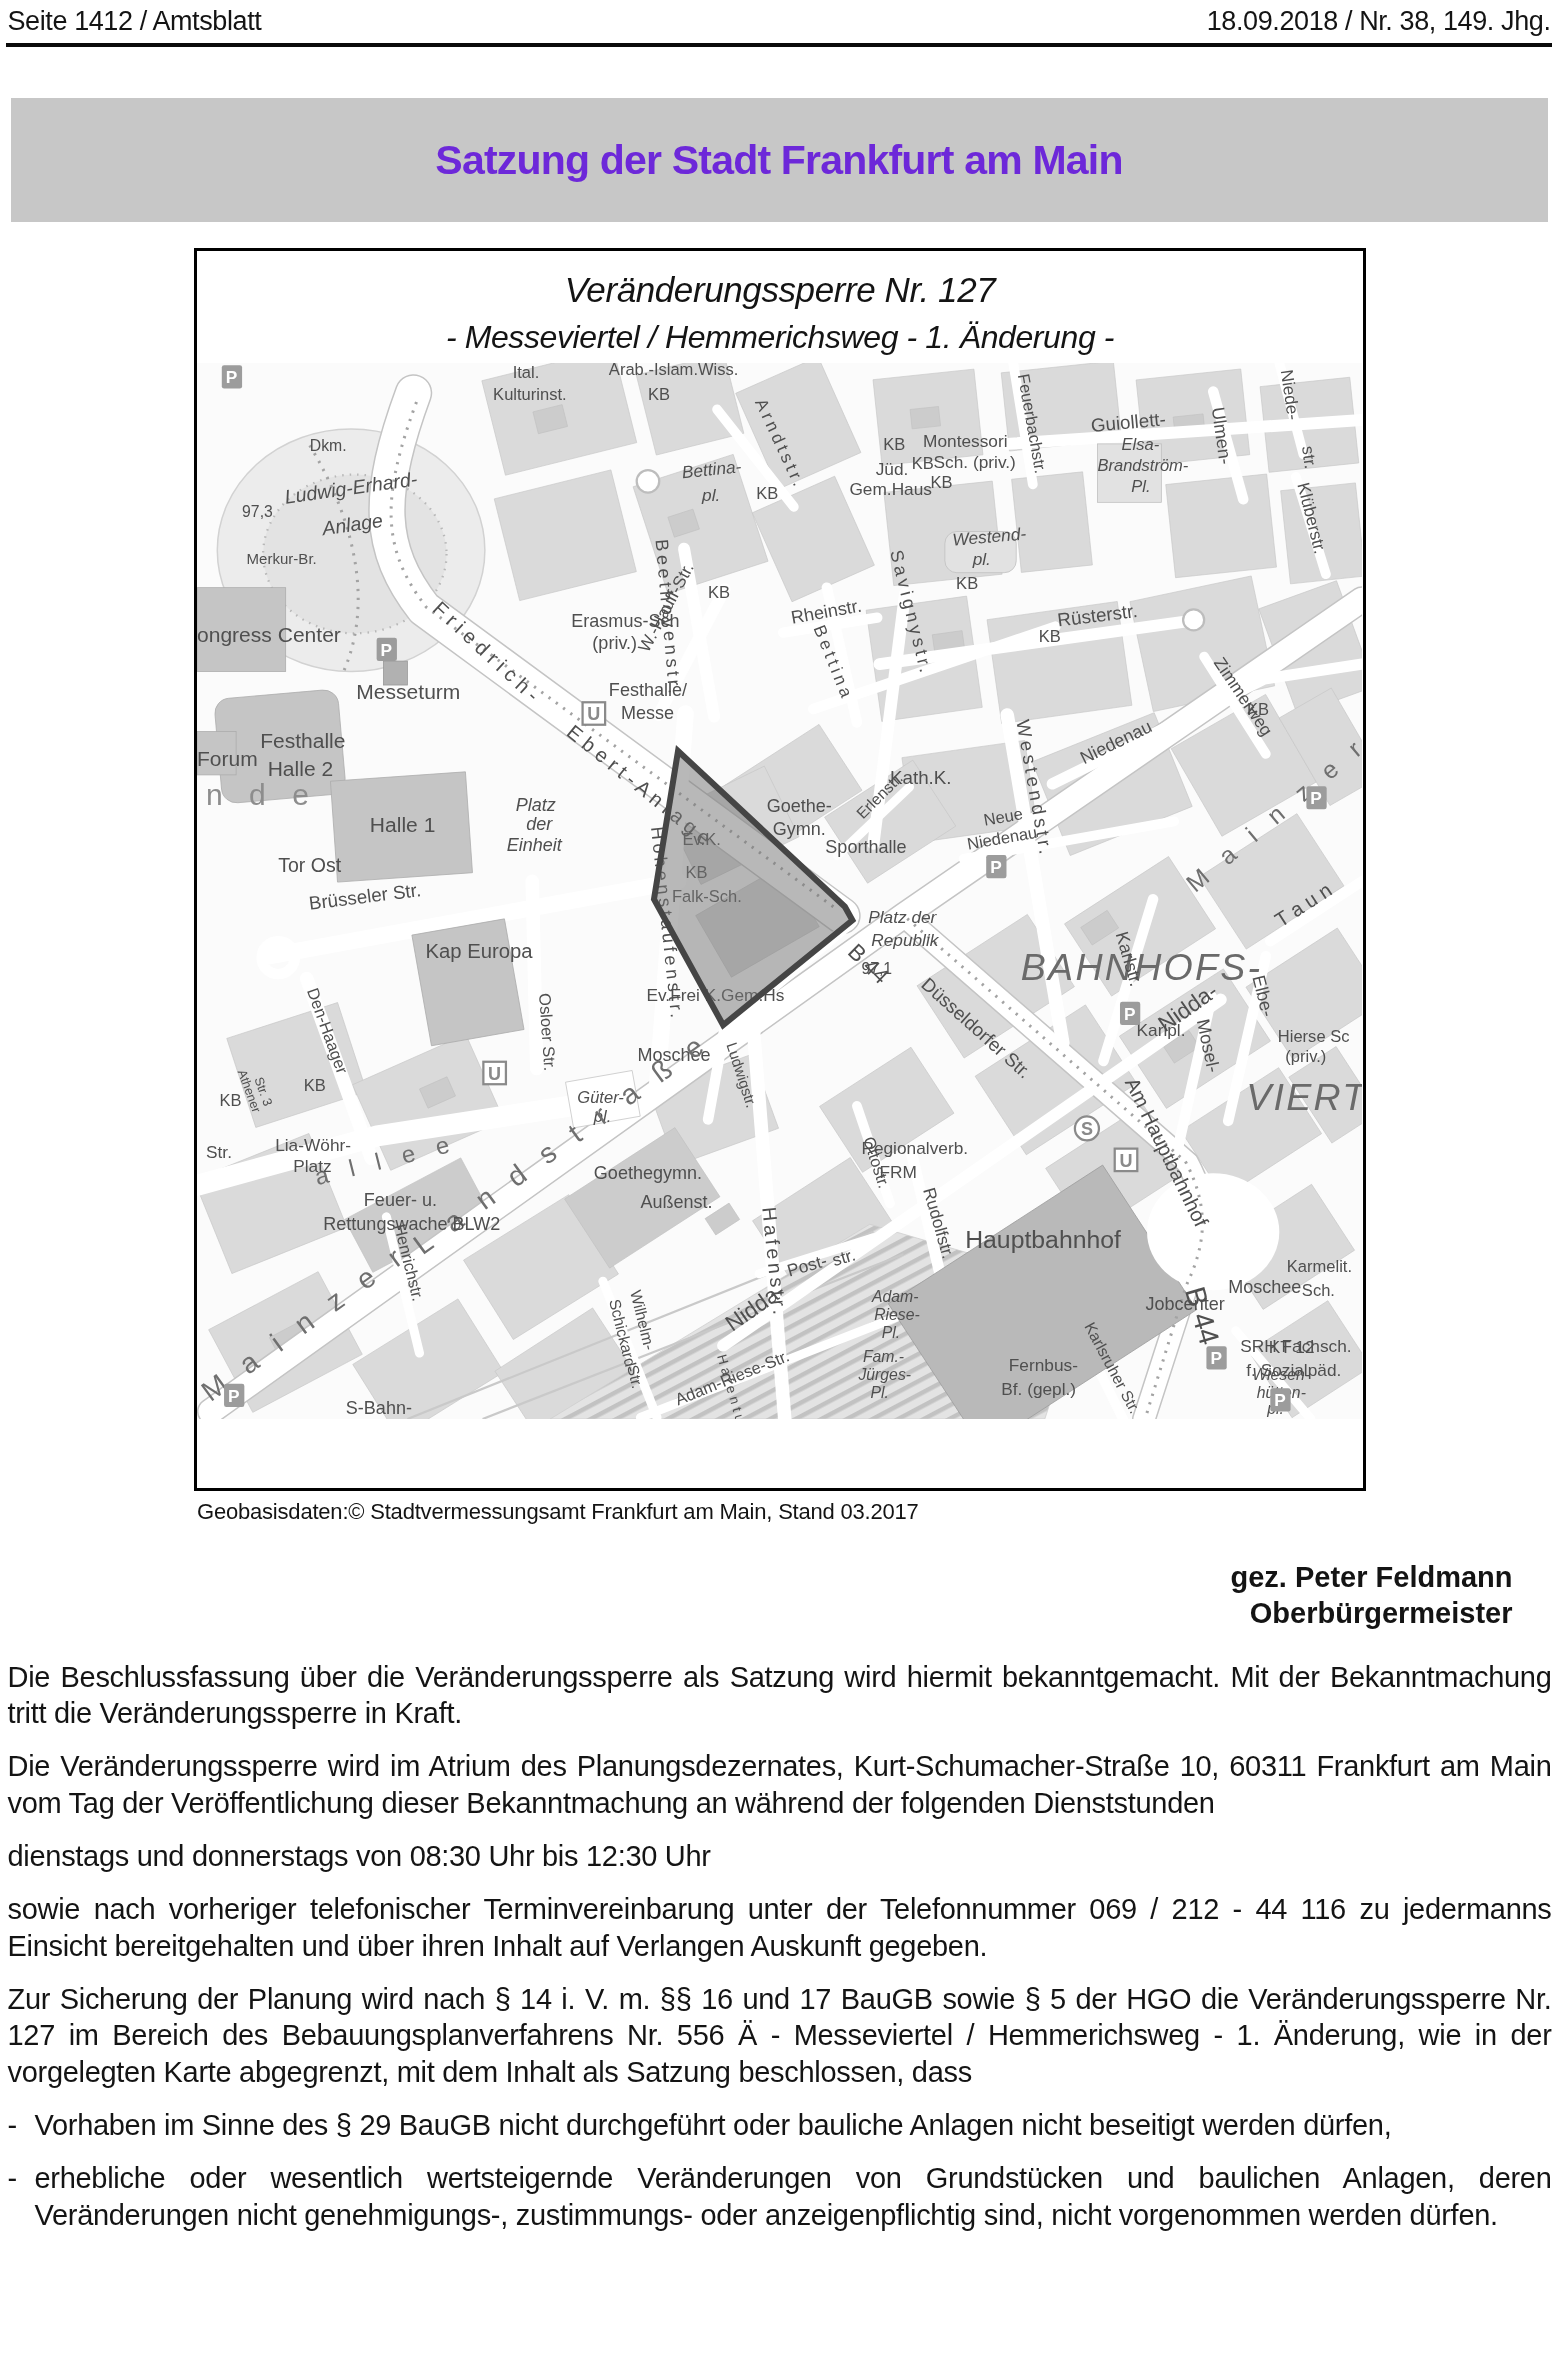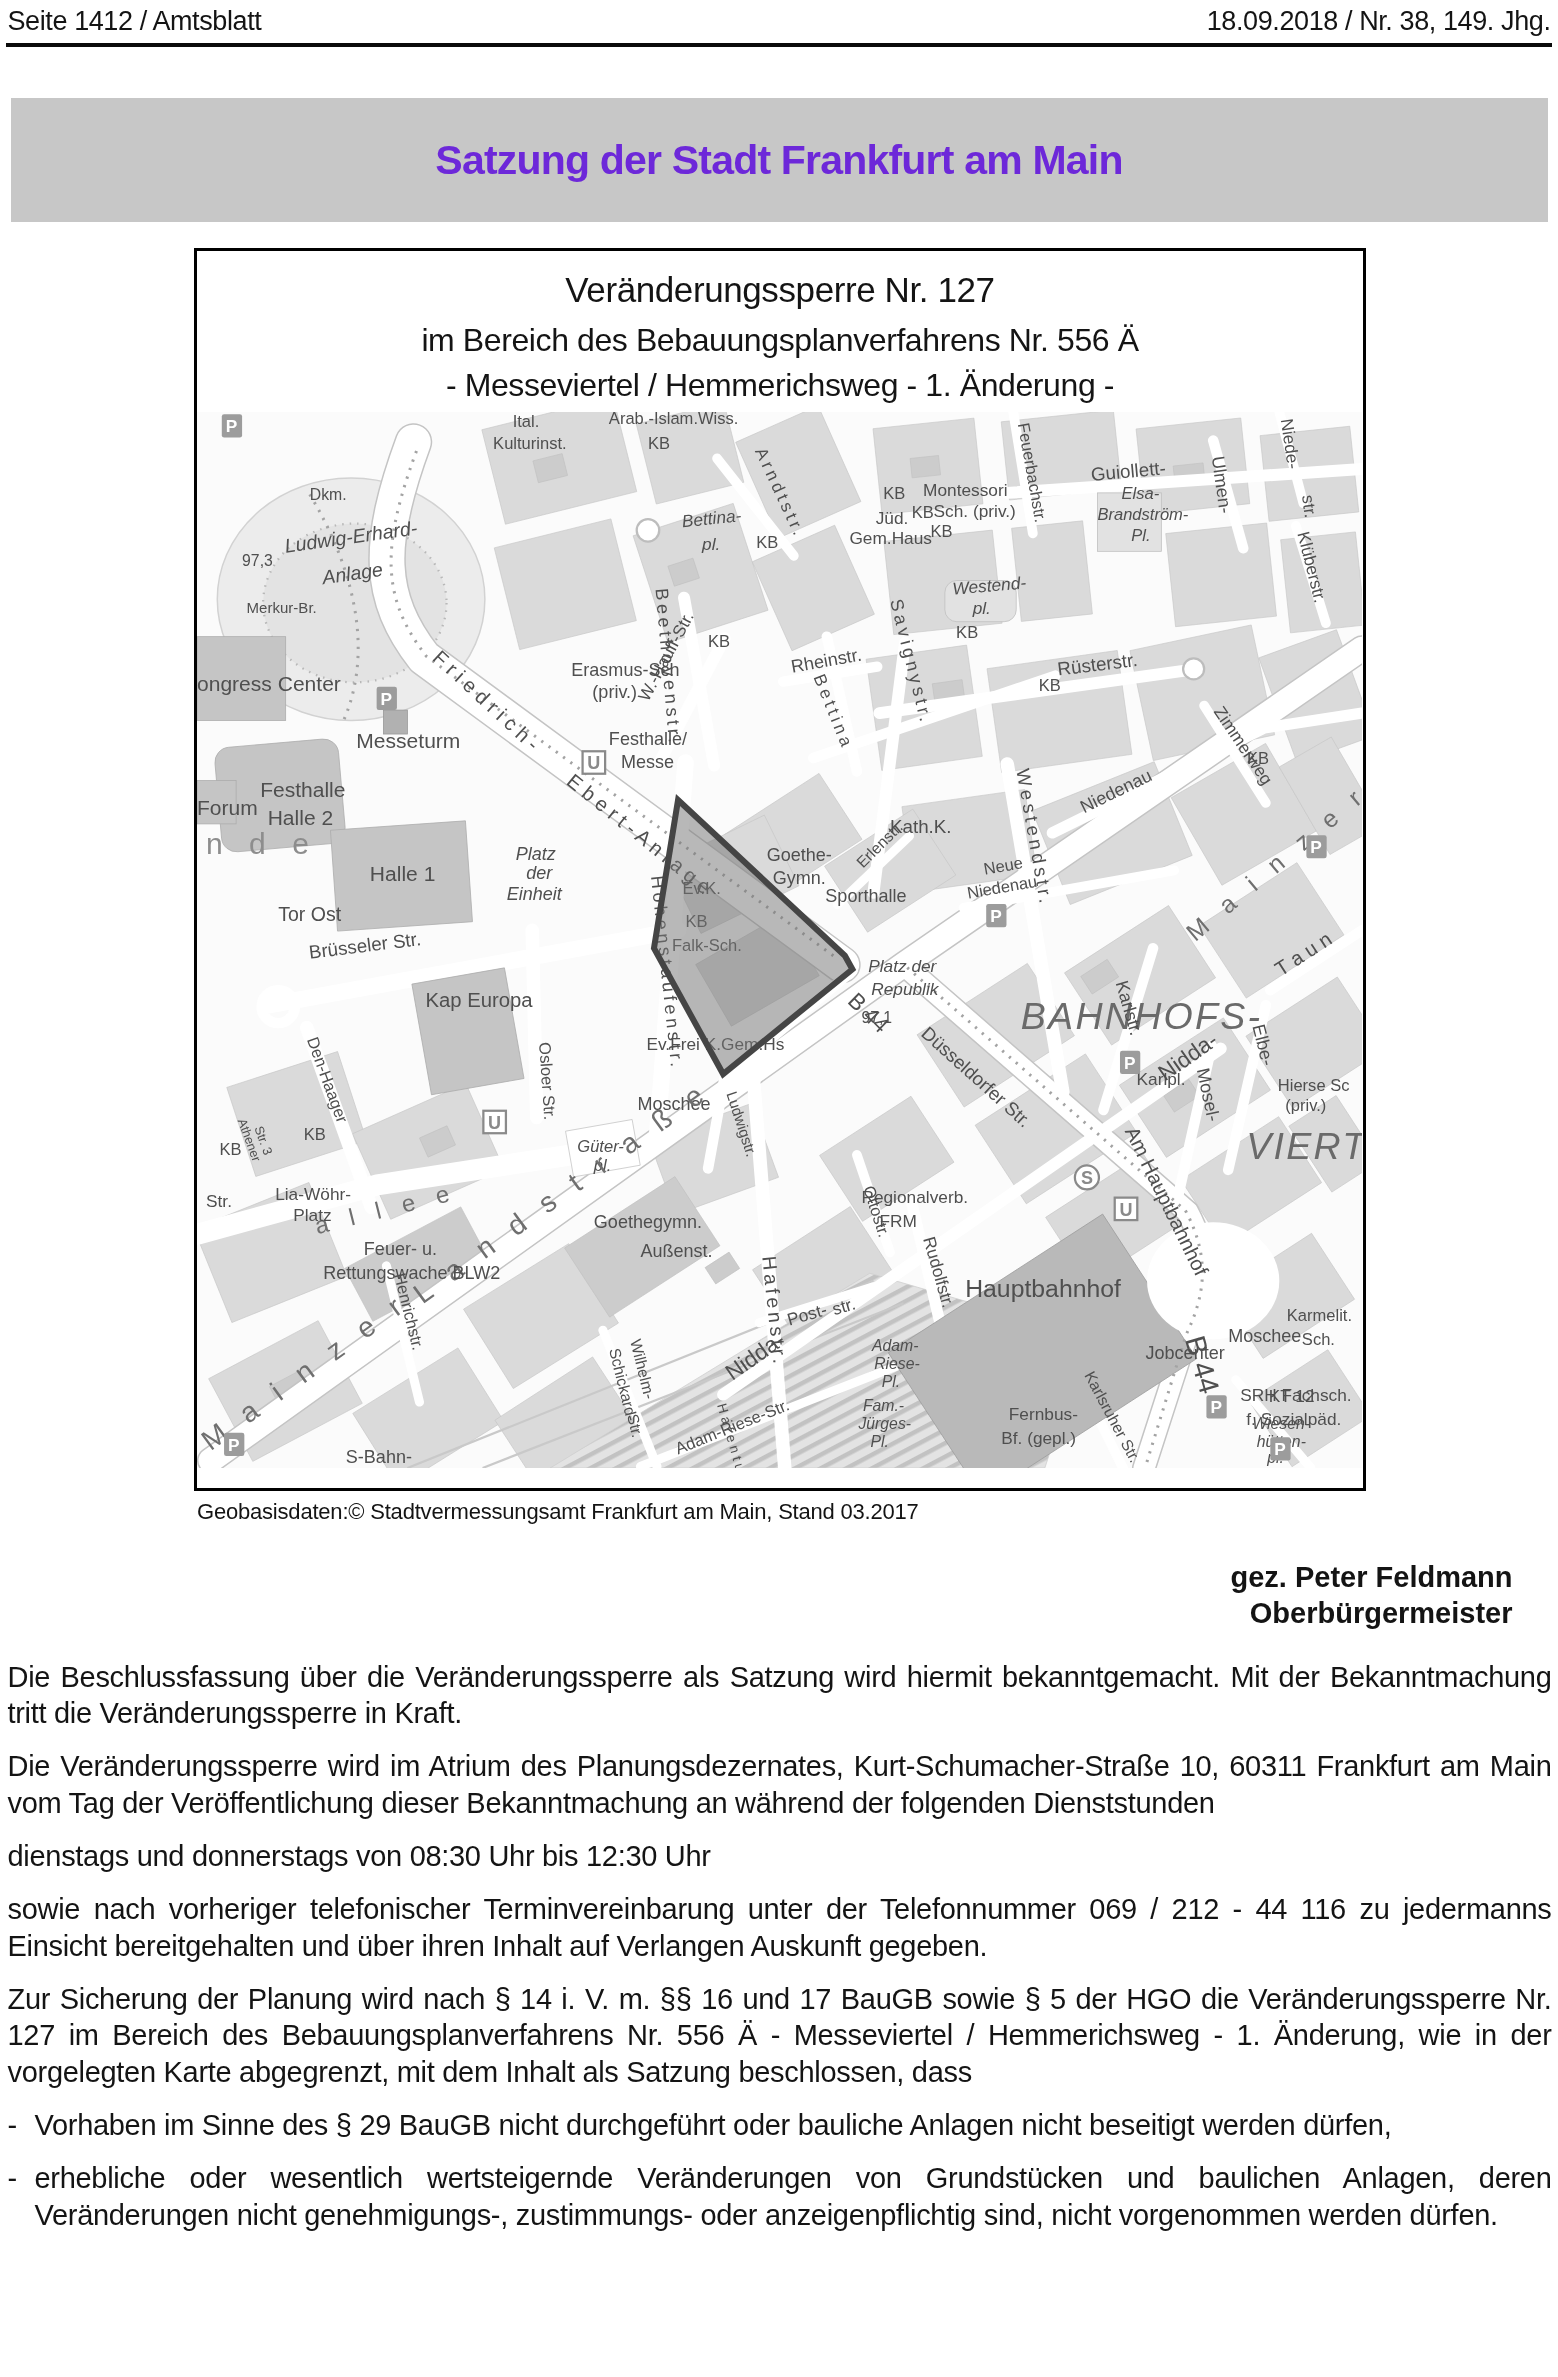--- a/index.html
+++ b/index.html
@@ -9,21 +9,21 @@
   .hdr-left{position:absolute;left:7.5px;top:6px;font-size:27px;letter-spacing:-0.4px;}
   .hdr-right{position:absolute;right:7.5px;top:6px;font-size:27px;letter-spacing:-0.4px;margin-left:16px;}
   .hdr-rule{position:absolute;left:6px;right:6px;top:43px;height:3.8px;background:#0a0a0a;}
   
   .banner{position:absolute;left:10.5px;top:98px;width:1537px;height:124px;background:#c7c7c7;
           display:flex;align-items:center;justify-content:center;}
   .banner span{font-size:41px;font-weight:bold;letter-spacing:-0.8px;color:#6d28d9;}
   
   .map-frame{position:absolute;left:194px;top:248px;width:1172px;height:1243px;
              border:3.8px solid #000;box-sizing:border-box;background:#fff;}
-  .map-title{padding-top:15px;text-align:center;line-height:1.0;}
+  .map-title{padding-top:15px;text-align:center;line-height:1.0;font-style:italic;}
   .mt1{font-size:35px;letter-spacing:-0.4px;margin:6px 0 0;}
   .mt2{font-size:32px;letter-spacing:-0.4px;margin:16.6px 0 0;}
   .mt3{font-size:32px;letter-spacing:-0.4px;margin:13.5px 0 10.5px;}
   .map-svg{display:block;width:1165px;height:1056px;}
   
   .caption{position:absolute;left:197px;top:1499px;font-size:22px;letter-spacing:-0.2px;}
   
   .body{position:absolute;left:7.5px;top:1548px;width:1544px;}
   .body p{font-size:29px;line-height:1.26;letter-spacing:-0.3px;text-align:justify;margin:0 0 16.6px;}
   .body p.single{text-align:left;}
@@ -55,21 +55,20 @@
   <div class="hdr-right">18.09.2018 / Nr. 38, 149. Jhg.</div>
   <div class="hdr-rule"></div>
 
   <div class="banner">
     <span>Satzung der Stadt Frankfurt am Main</span>
   </div>
 
   <div class="map-frame">
     <div class="map-title">
       <p class="mt1">Veränderungssperre Nr. 127</p>
-      <p class="mt2">im Bereich des Bebauungsplanverfahrens Nr. 556 Ä</p>
       <p class="mt3">- Messeviertel / Hemmerichsweg - 1. Änderung -</p>
     </div>
 
     <svg class="map-svg" viewBox="0 0 1550 1410" preserveAspectRatio="none">
       <defs>
         <pattern id="rail" width="16" height="16" patternUnits="userSpaceOnUse" patternTransform="rotate(-28)">
           <rect width="16" height="16" fill="#e3e3e3"></rect>
           <rect width="16" height="6" fill="#c2c2c2"></rect>
         </pattern>
       </defs>

